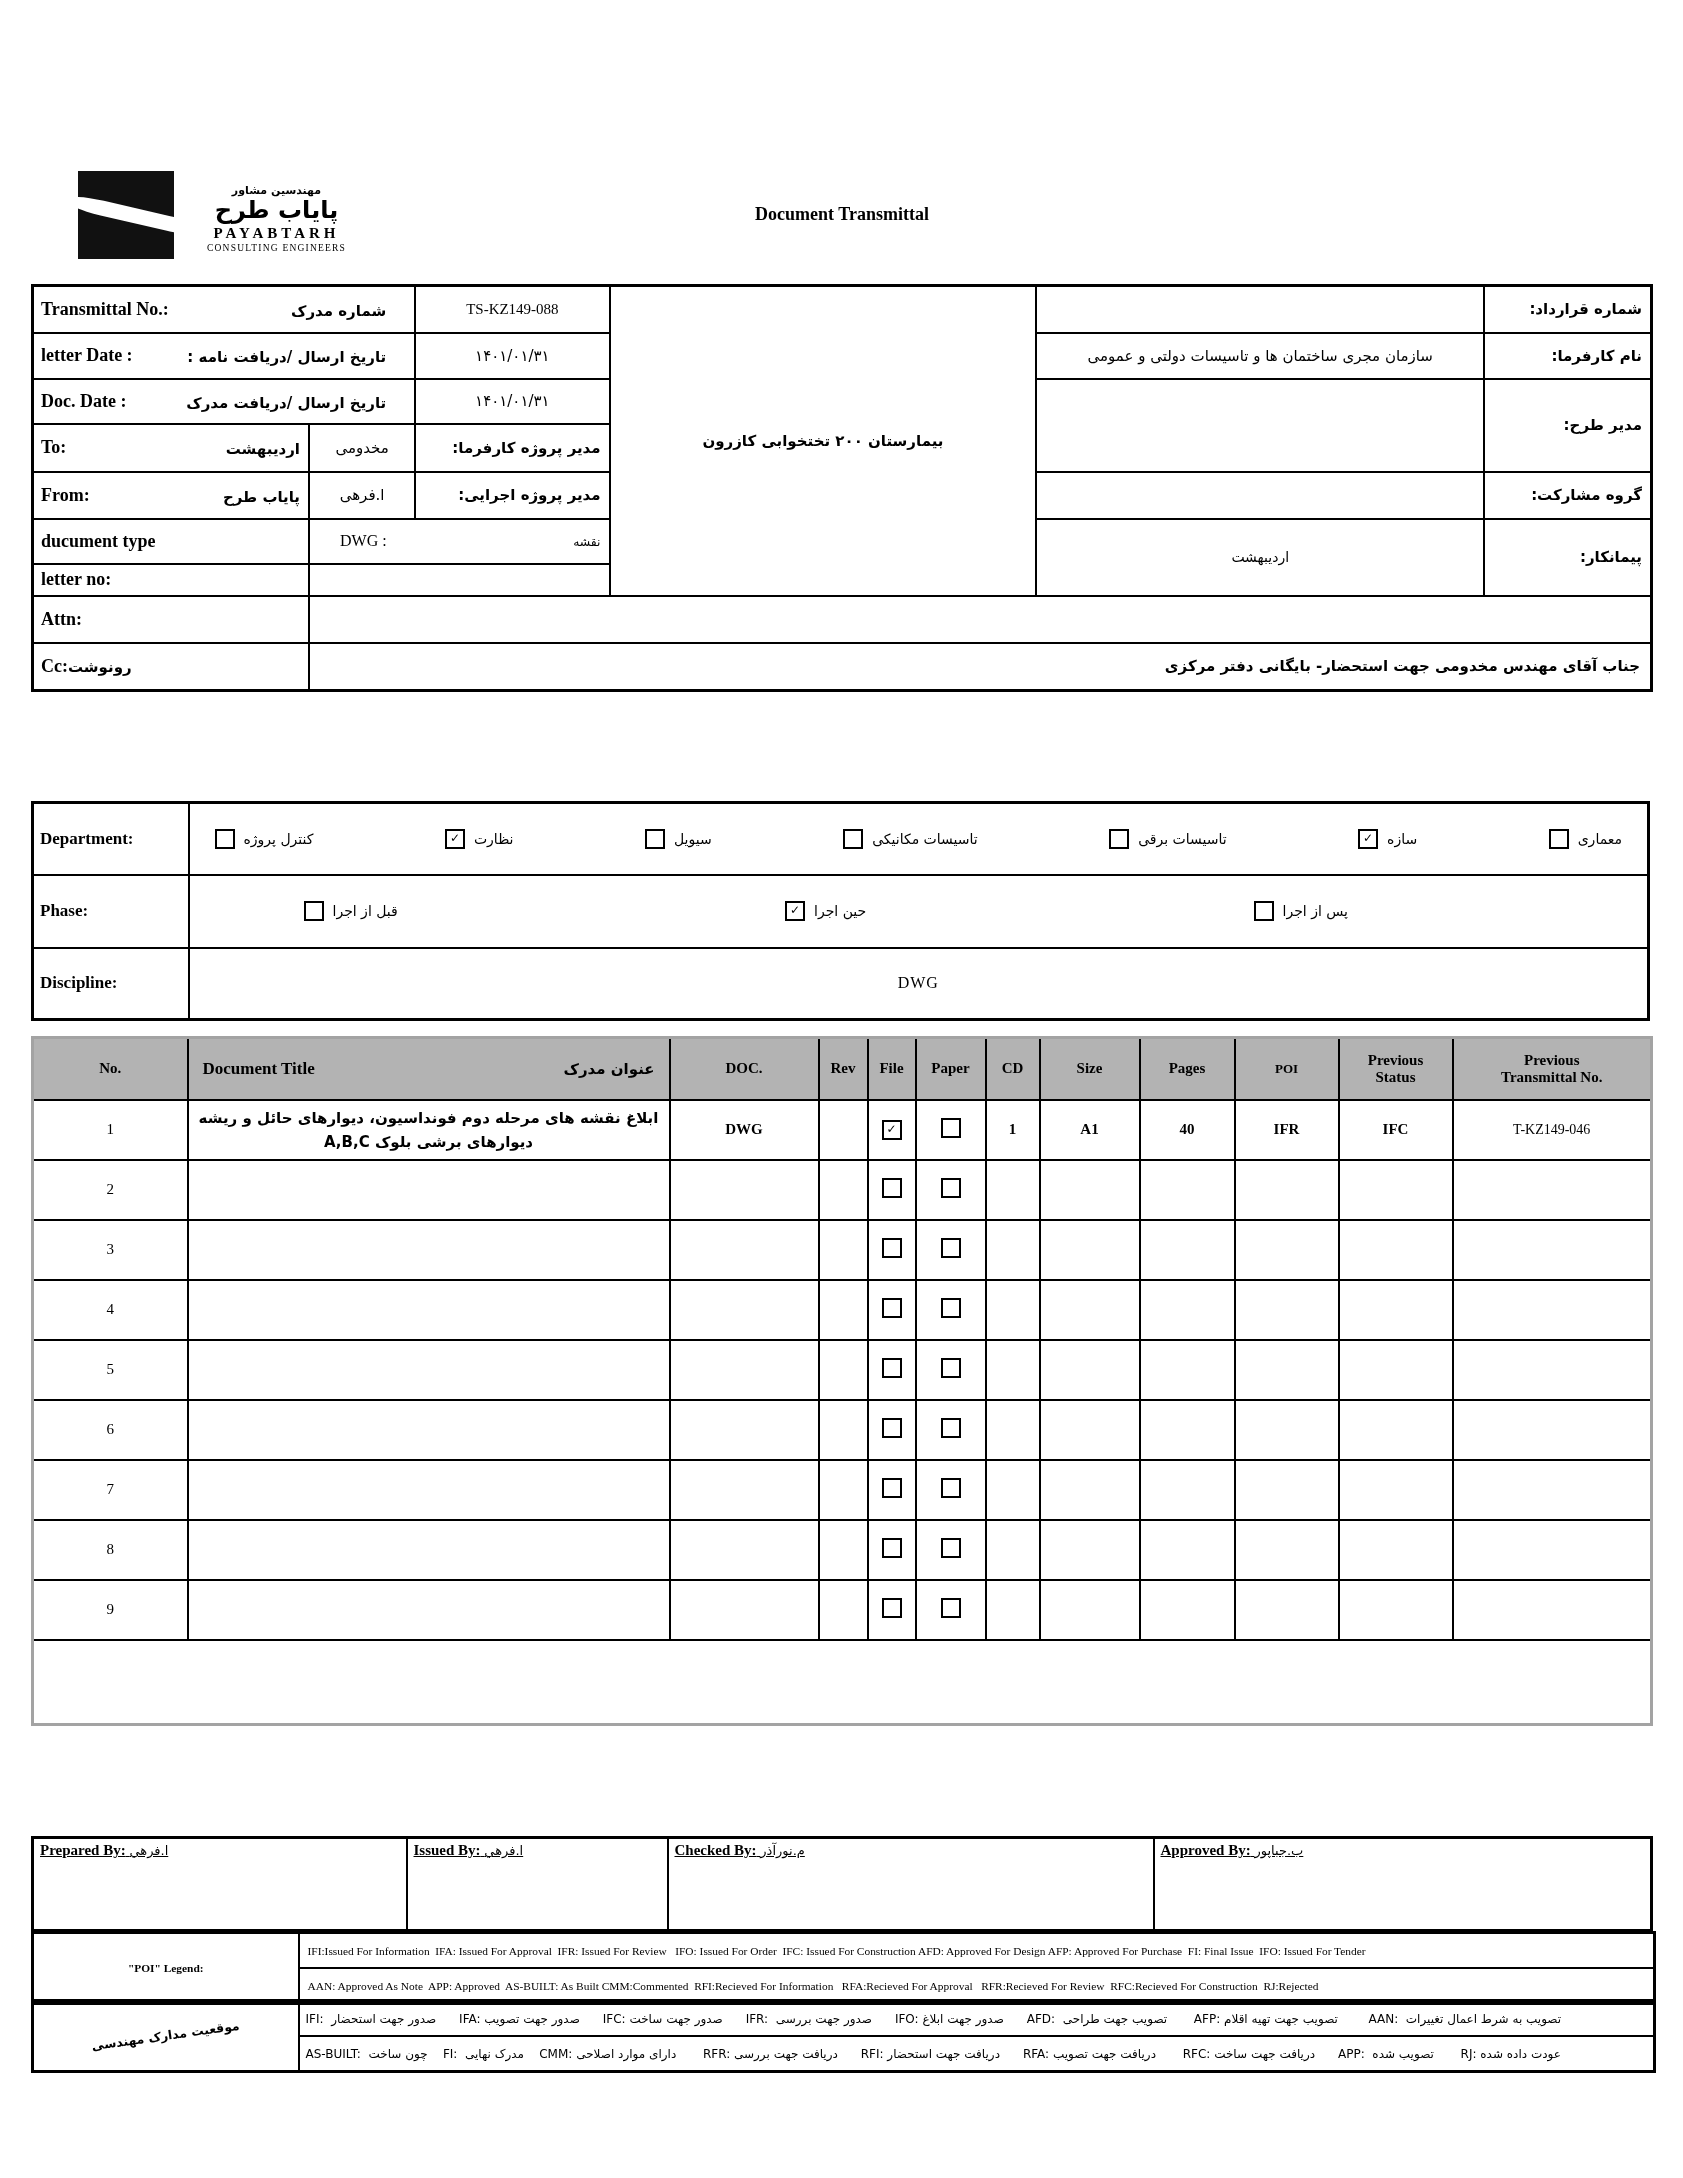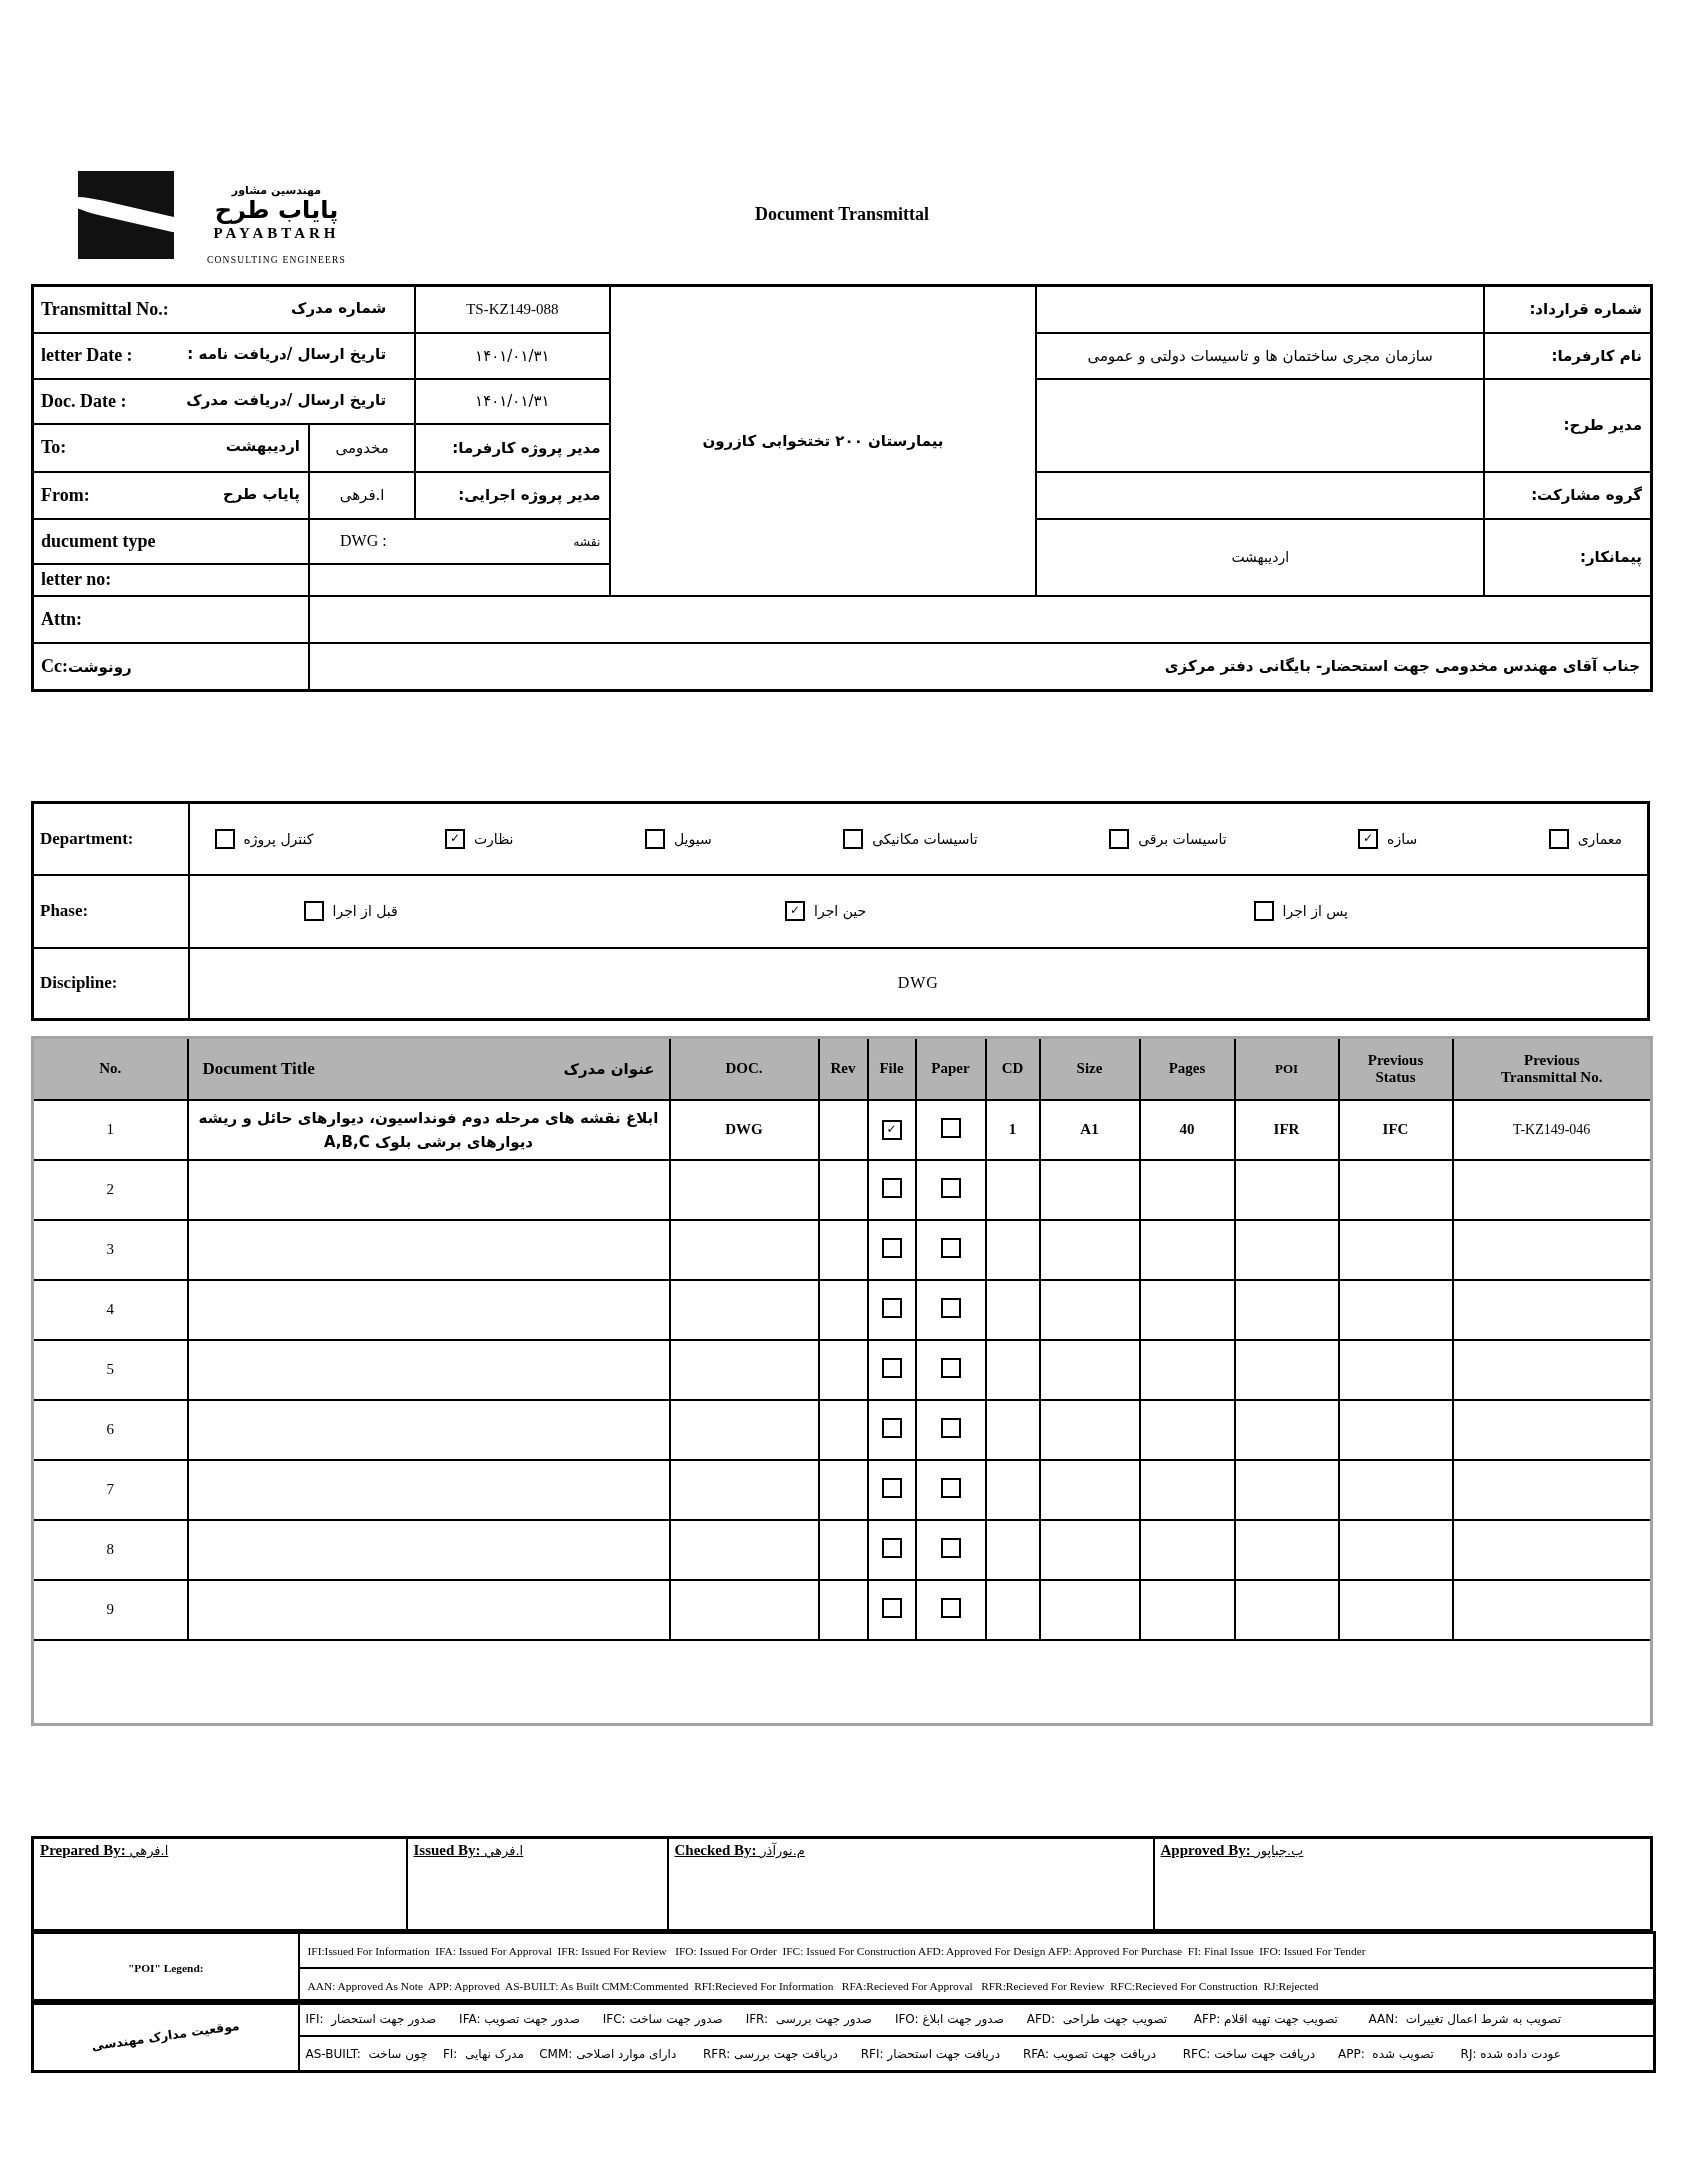--- a/index.html
+++ b/index.html
@@ -12,33 +12,33 @@
 
   
   .logo-wrap{position:absolute;left:78px;top:171px;display:flex;align-items:flex-start;}
   .logo-square{position:relative;width:96px;height:88px;background:#111;overflow:hidden;flex:0 0 auto;}
   .logo-swoosh{position:absolute;left:-14px;top:38px;width:149px;height:15px;background:#fff;
                transform:rotate(13deg);border-radius:50% 60% 60% 50% / 100% 100% 100% 100%;}
   .logo-text{width:189px;margin-left:8px;text-align:center;margin-top:14px;line-height:1.15;}
   .logo-fa-small{font-size:11px;font-weight:bold;}
   .logo-fa-big{font-size:24px;font-weight:bold;line-height:1.05;}
   .logo-en{font-size:15px;font-weight:bold;letter-spacing:4px;margin-top:2px;}
-  .logo-sub{font-size:9.5px;letter-spacing:1.2px;margin-top:13px;}
+  .logo-sub{font-size:9.5px;letter-spacing:1.2px;margin-top:1px;}
   .doc-title{position:absolute;top:204px;left:0;width:100%;text-align:center;
              font-size:18px;font-weight:bold;}
 
   
   table{border-collapse:collapse;table-layout:fixed;}
   td{padding:0;vertical-align:middle;overflow:hidden;}
 
   
   .top-table{position:absolute;left:31px;top:284px;width:1622px;border:3px solid #000;}
   .top-table td{border:2px solid #000;font-size:15px;}
   .lblcell{padding:0 28px 0 7px;}
-  .lblflex{display:flex;justify-content:space-between;align-items:flex-start;}
+  .lblflex{display:flex;justify-content:space-between;align-items:flex-end;}
   .lbl-en{font-size:18px;font-weight:bold;white-space:nowrap;}
   .lbl-fa{font-size:15px;font-weight:bold;}
   .valcell{text-align:center;font-size:15px;}
   .midcell{text-align:center;font-size:14px;}
   .rolecell{text-align:right;padding-right:8px;font-size:15px;font-weight:bold;}
   .hospital{text-align:center;font-size:15px;font-weight:bold;}
   .rval{text-align:center;font-size:12.4px;}
   .rlbl{text-align:right;padding-right:8px;font-size:15px;font-weight:bold;}
   .dwgcell .inner{display:flex;justify-content:space-between;align-items:center;padding:0 8px 0 30px;}
   .cc-val{text-align:right;padding-right:10px;font-size:14px;font-weight:bold;}

